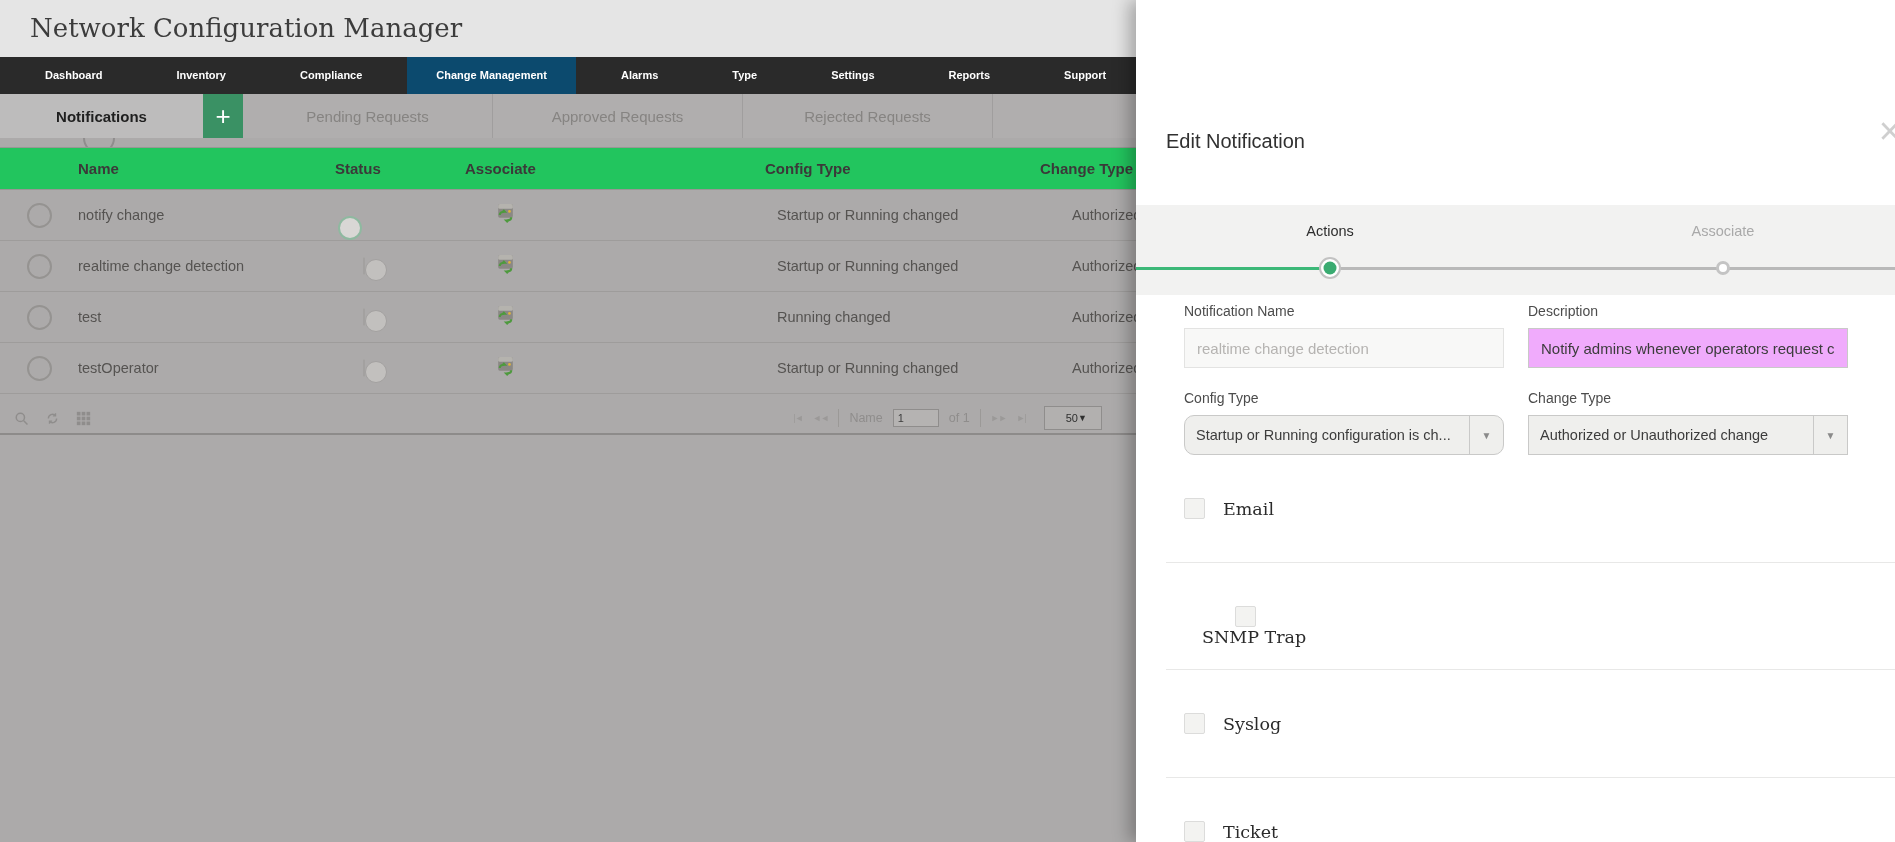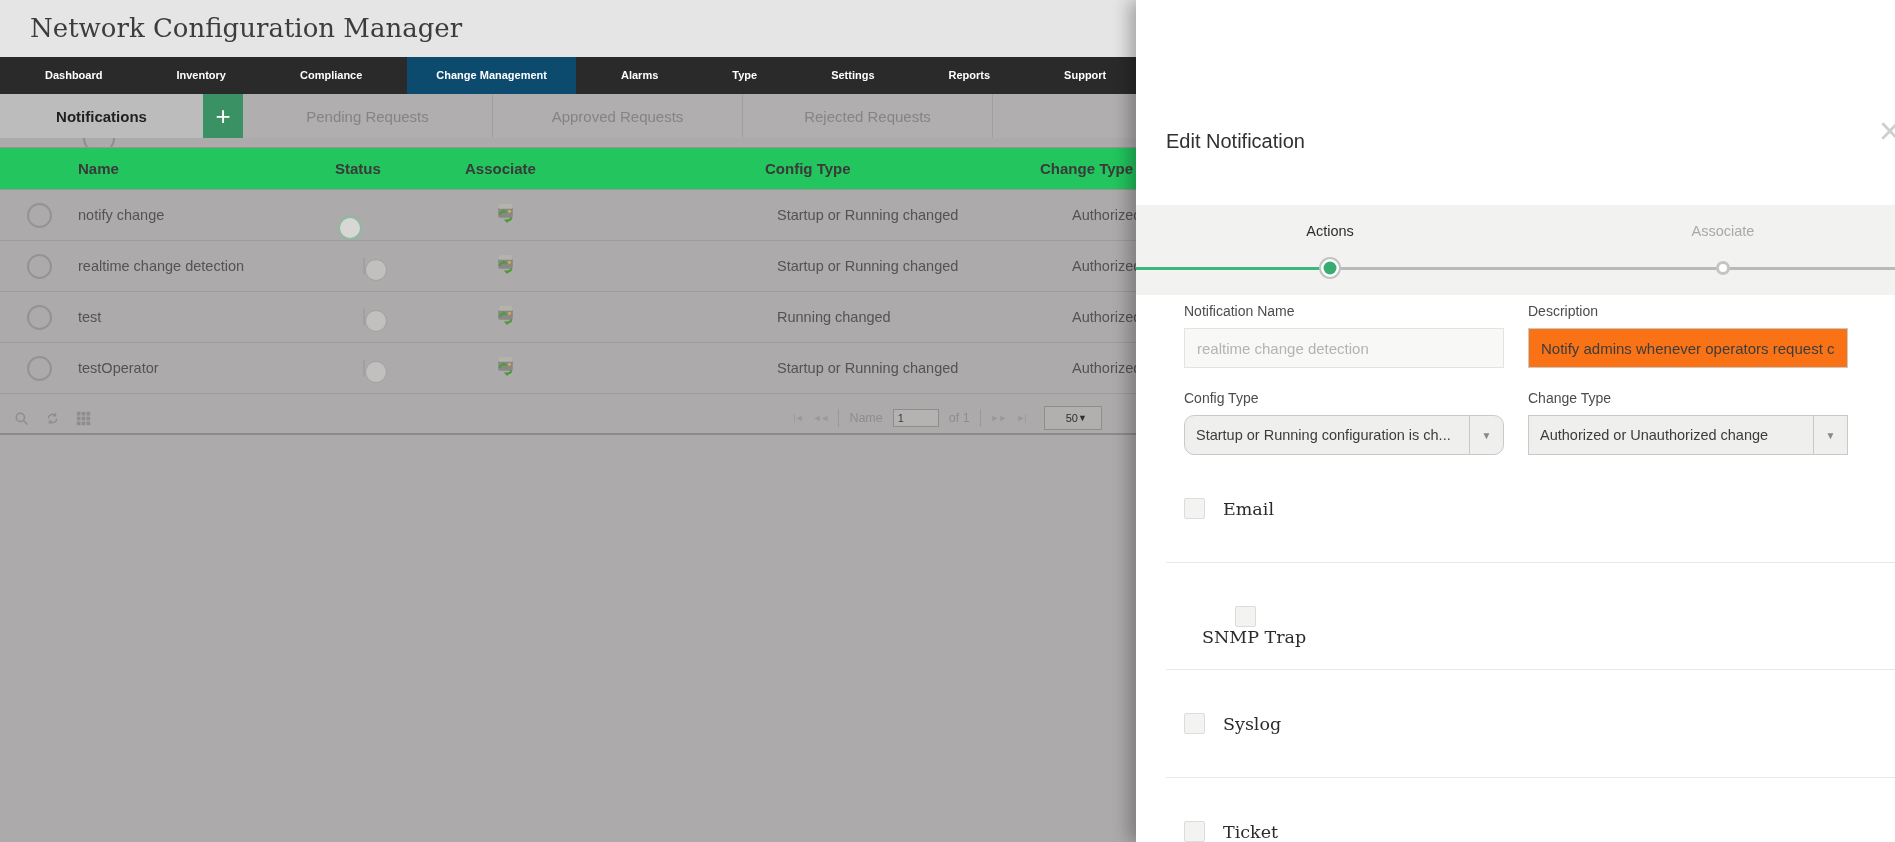--- a/index.html
+++ b/index.html
@@ -71,21 +71,21 @@
   .step-line .fill { position:absolute; left:0; top:0; height:3px; width:194px; background:#3cb878; }
   .dot { position:absolute; transform:translate(-50%,-50%); border-radius:50%; background:#fff; }
   .dot.big { top:63px; width:22px; height:22px; border:2px solid #c2c2c2; }
   .dot.big .core { position:absolute; left:50%; top:50%; transform:translate(-50%,-50%); width:13px; height:13px; border-radius:50%; background:#3aab71; }
   .dot.small { top:63px; width:14px; height:14px; border:3px solid #c4c4c4; }
 
   .fld-label { position:absolute; font-size:14px; color:#4c4c4c; }
   .txt { position:absolute; height:40px; width:320px; font-size:15px; padding:0 12px; font-family:inherit; }
   .txt.ghost { background:#f8f8f7; border:1px solid #e3e3e2; color:#b5b3b1; }
   .txt.ghost::placeholder { color:#b5b3b1; opacity:1; }
-  .txt.filled { background:#f97316; border:1px solid #c9c9c8; color:#3c3c3c; white-space:nowrap; overflow:hidden; }
+  .txt.filled { background:#f0abfc; border:1px solid #c9c9c8; color:#3c3c3c; white-space:nowrap; overflow:hidden; }
   .sel { position:absolute; height:40px; width:320px; background:#efefed; border:1px solid #c9c9c8; display:flex; align-items:center; cursor:pointer; }
   .sel .sel-text { flex:1; font-size:14.5px; color:#3c3c3c; padding:0 11px; white-space:nowrap; overflow:hidden; }
   .sel .sel-arrow { width:34px; height:100%; border-left:1px solid #c9c9c8; display:flex; align-items:center; justify-content:center; font-size:10px; color:#8a8a8a; }
 
   .chk-row { position:absolute; left:48px; display:flex; align-items:center; }
   .cbx { width:21px; height:21px; background:#f3f3f1; border:1px solid #dcdcdb; border-radius:2px; cursor:pointer; }
   .chk-label { margin-left:18px; font-family:"DejaVu Serif","Liberation Serif",serif; font-size:17.5px; color:#2b2b2b; }
   .divider { position:absolute; left:30px; right:0; height:1px; background:#e8e8e7; }
 </style>
 </head>

